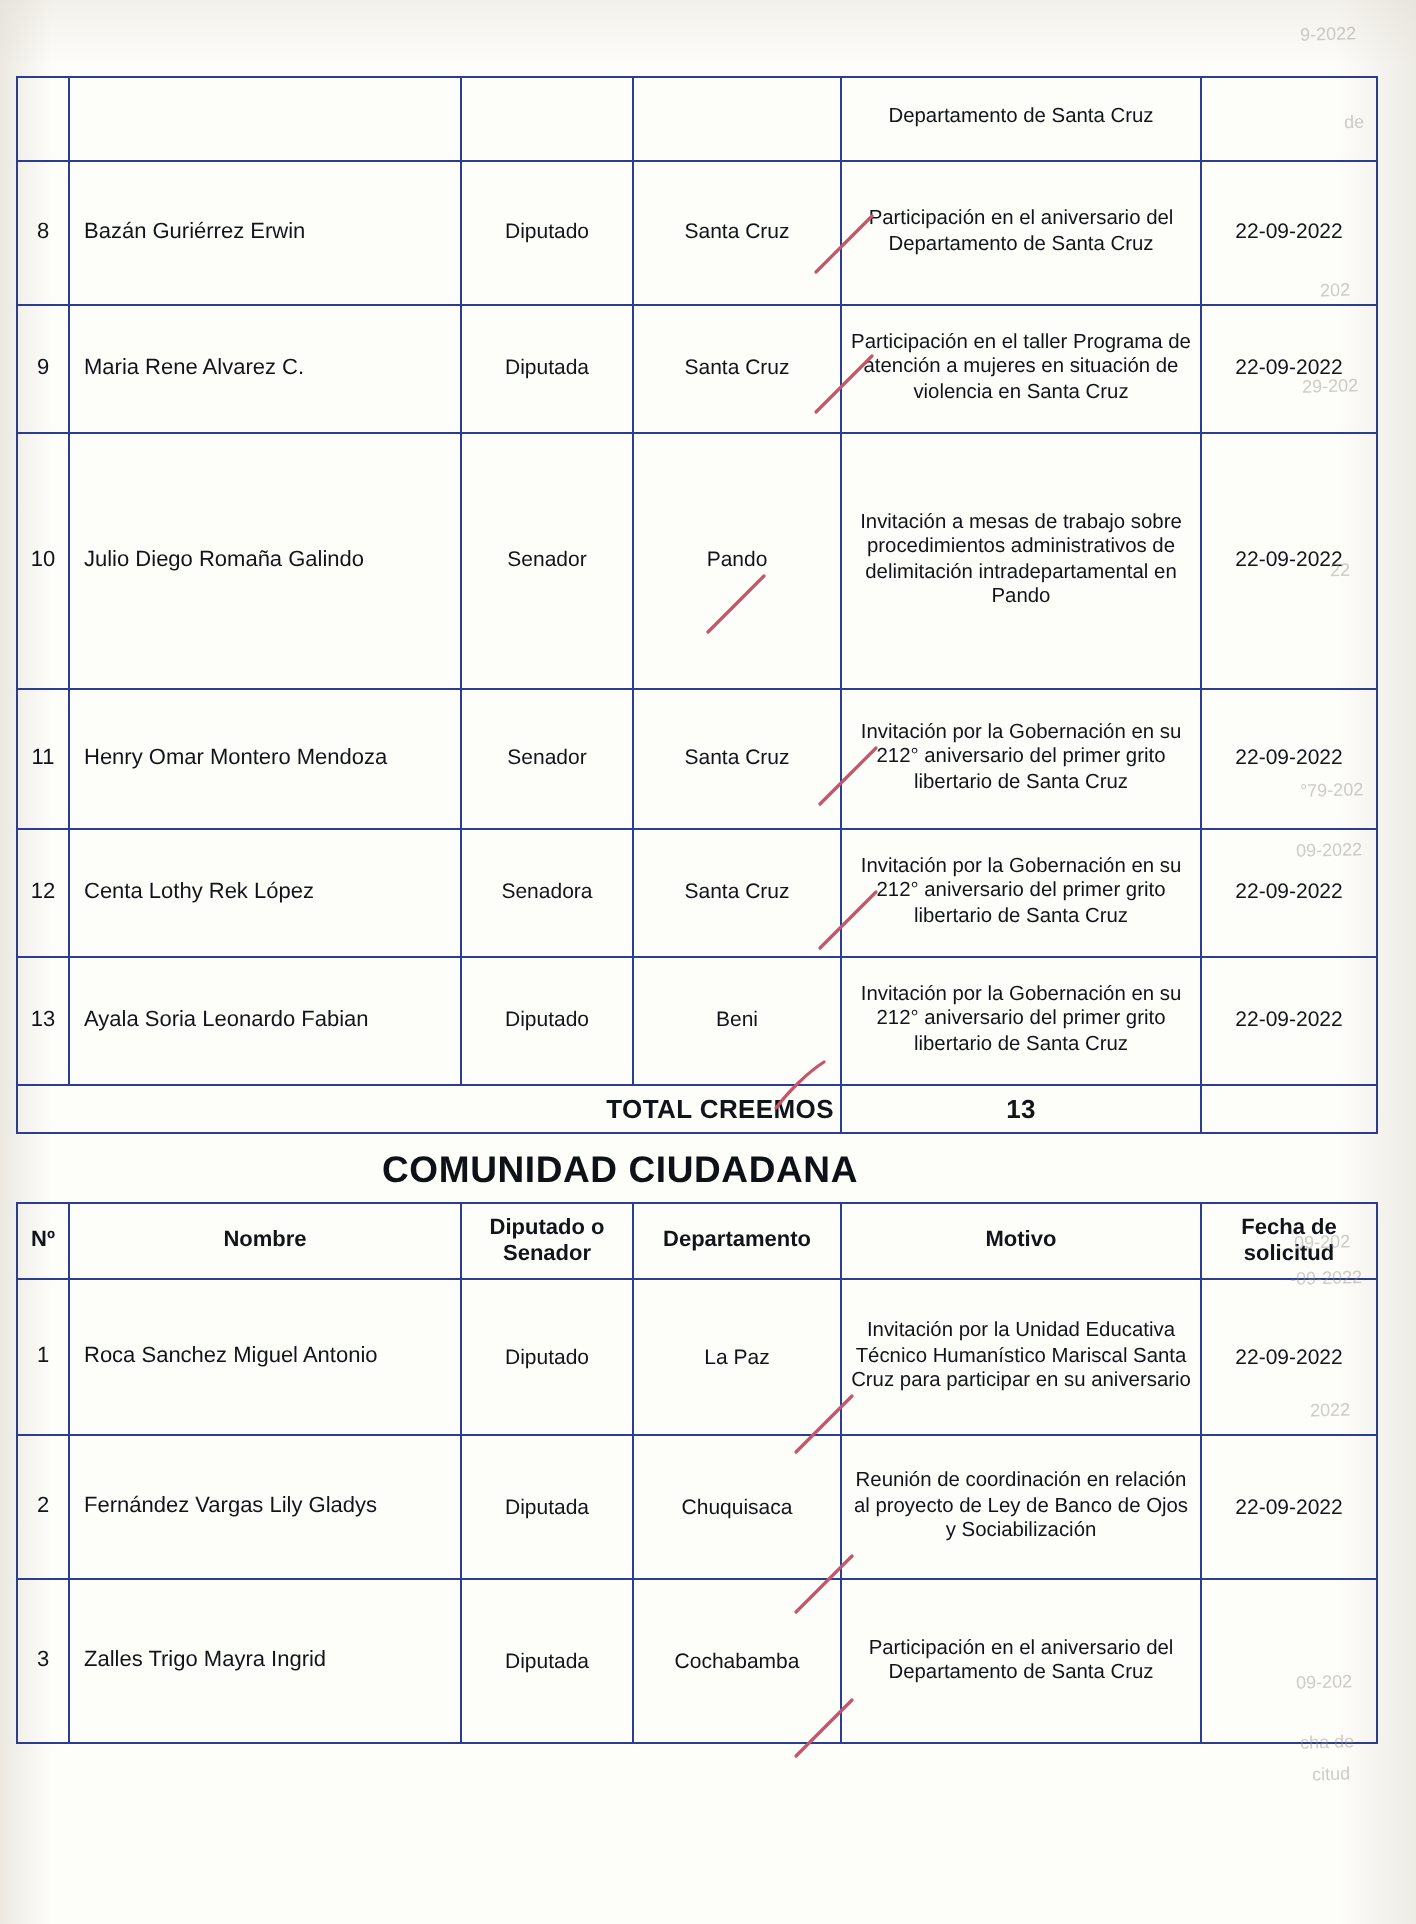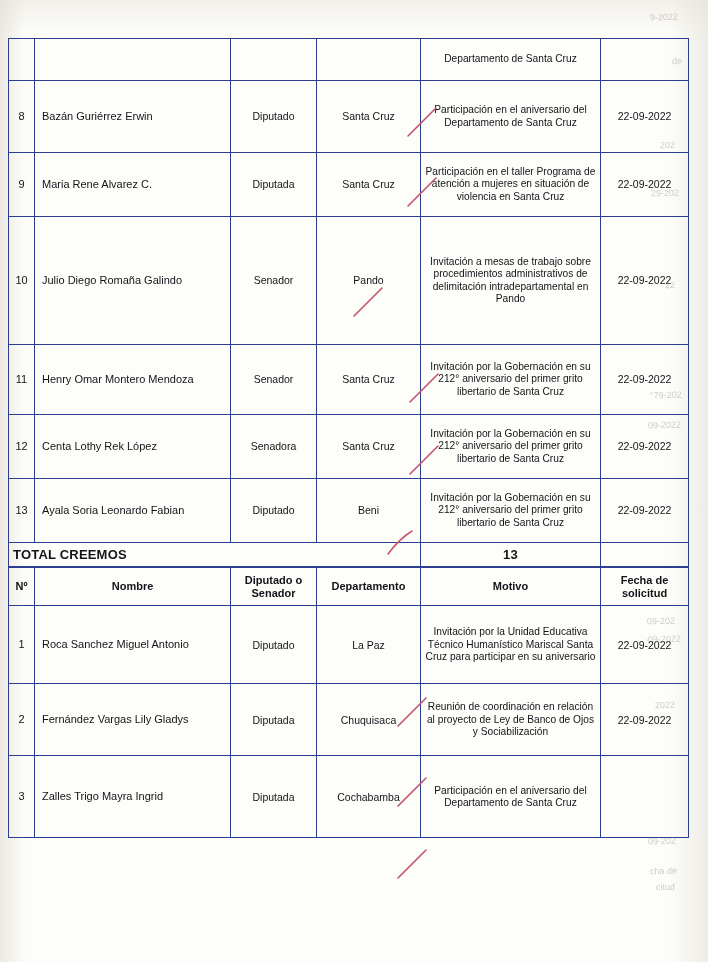--- a/index.html
+++ b/index.html
@@ -61,21 +61,21 @@
   td.num { font-size: 11px; }
   td.motivo { font-size: 10.2px; line-height: 1.2; }
   td.fecha { font-size: 10.5px; margin-left: 36px; }
 
   tr.total td {
     font-weight: bold;
     font-size: 13px;
     letter-spacing: .2px;
   }
   tr.total td.label {
-    text-align: left;
+    text-align: right;
     padding-left: 4px;
   }
   tr.total td.value {
     font-weight: bold;
     font-size: 13px;
   }
   .section-title {
     text-align: center;
     font-weight: bold;
     font-size: 18.5px;
@@ -189,20 +189,21 @@
       </tr>
 
       <tr class="total" style="height:24px">
         <td class="label" colspan="4">TOTAL CREEMOS</td>
         <td class="value">13</td>
         <td></td>
       </tr>
     </tbody>
   </table>
 
+  <div class="section-title">COMUNIDAD CIUDADANA</div>
 
   <table>
     <colgroup>
       <col class="col-n">
         <col class="col-name">
         <col class="col-cargo">
       <col class="col-dep">
         <col class="col-mot">
         <col class="col-fecha">
     </colgroup>

